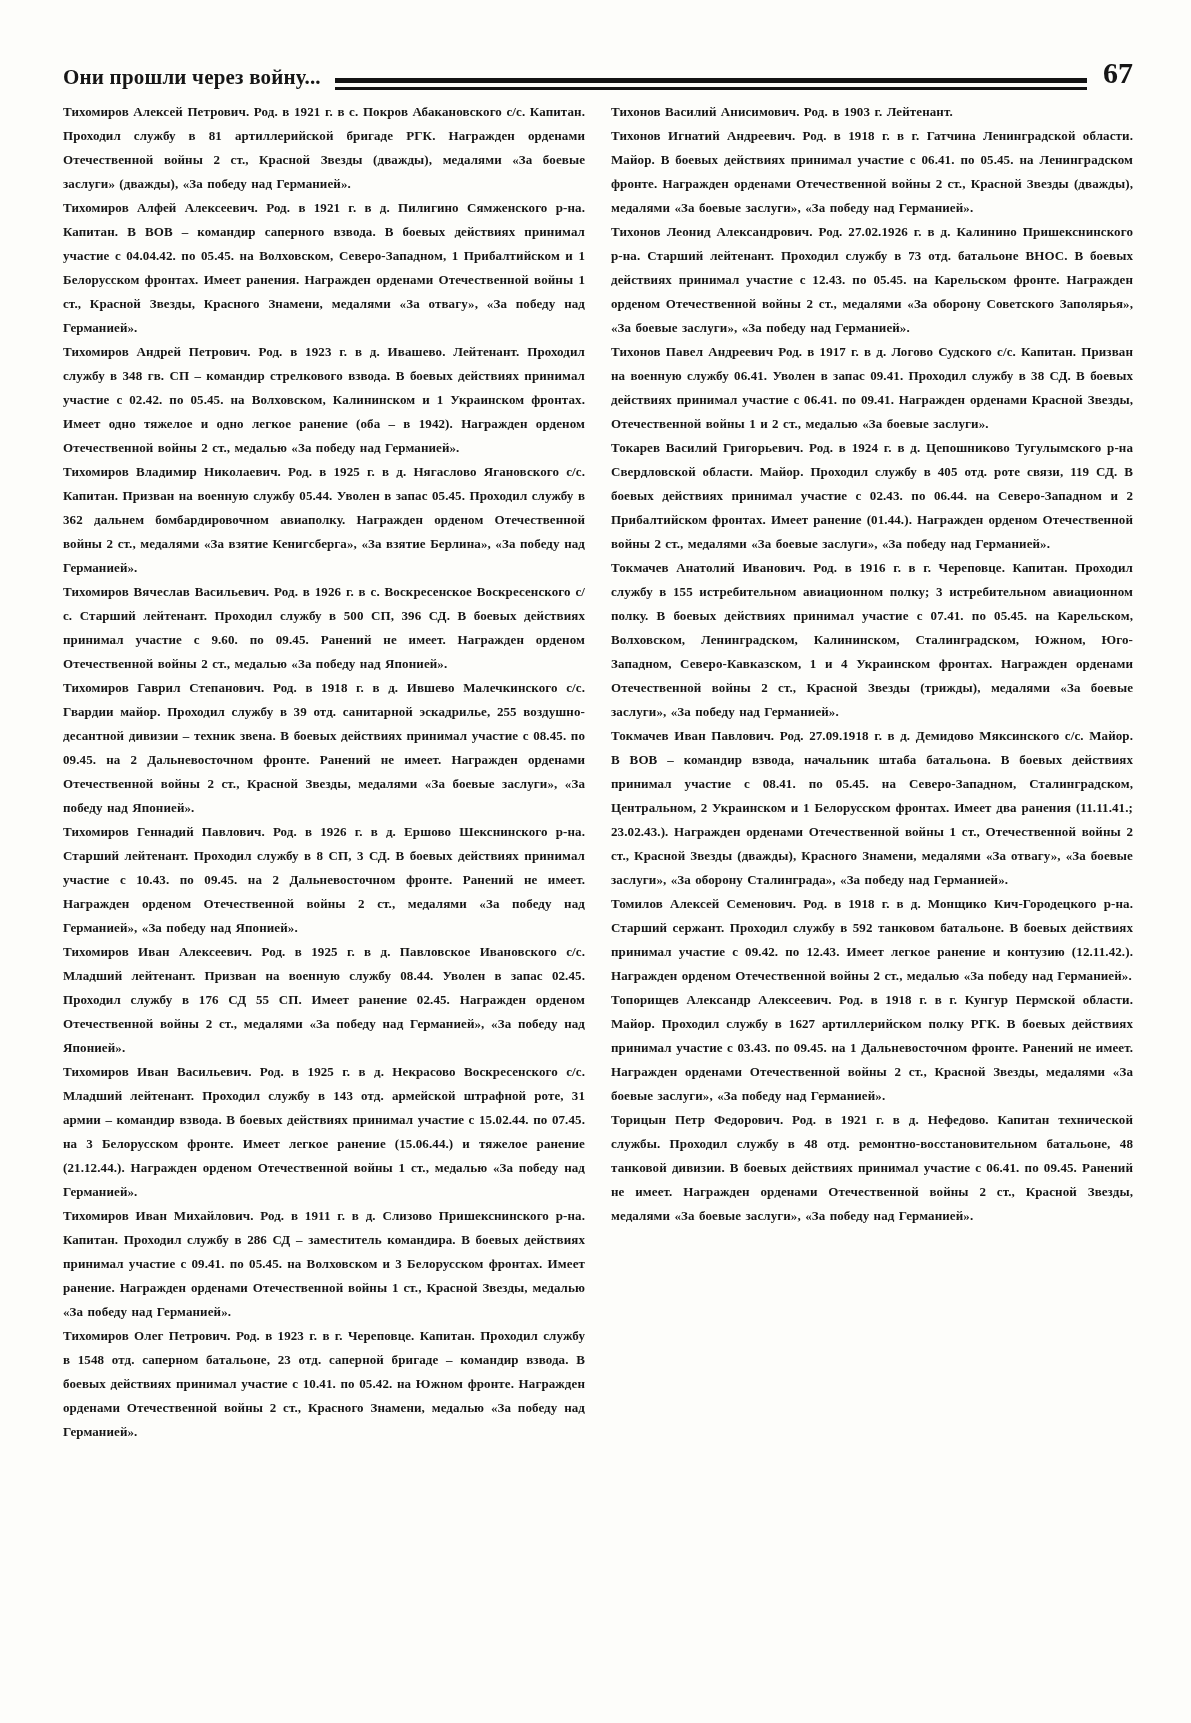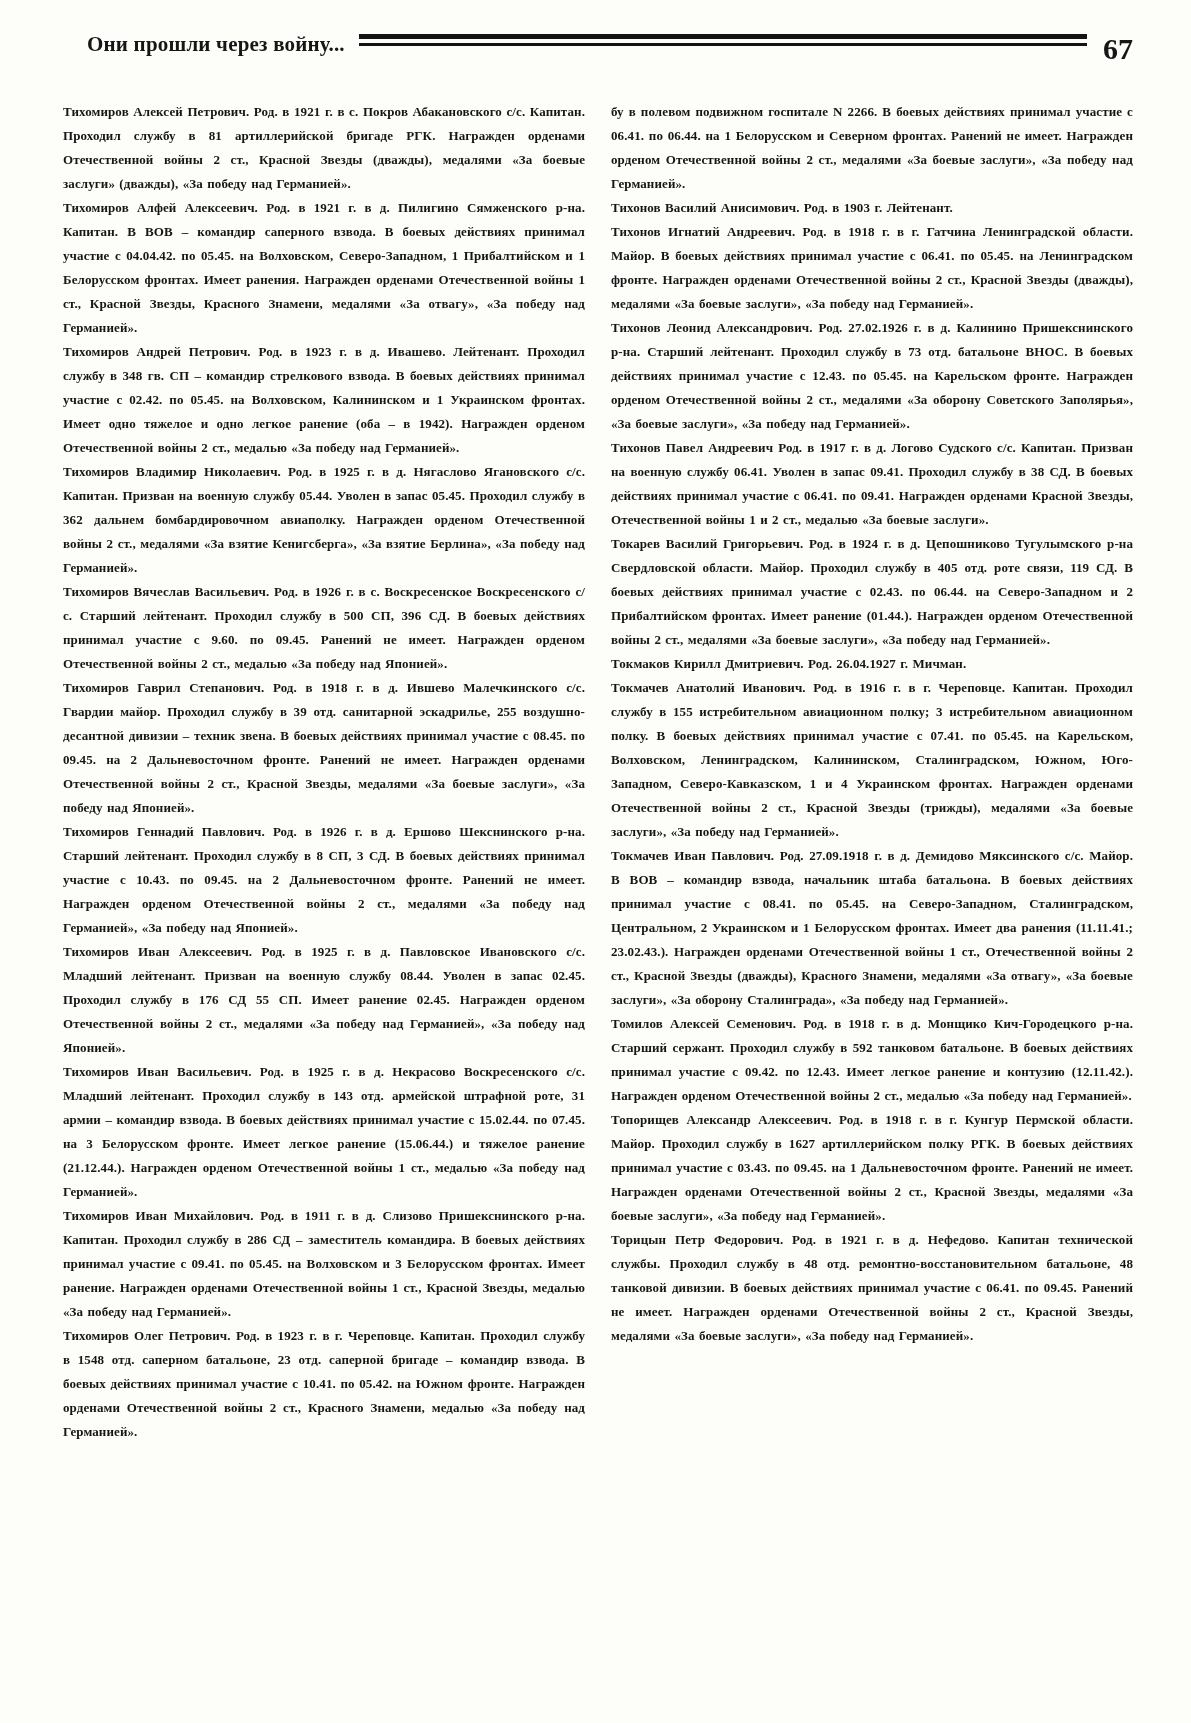--- a/index.html
+++ b/index.html
@@ -13,26 +13,25 @@
     height: 1723px;
     margin: 0 auto;
     background: #fdfdfa;
     color: #161616;
     font-family: "Liberation Serif", "DejaVu Serif", serif;
     box-sizing: border-box;
     overflow: hidden;
   }
   .header {
     position: absolute;
-    top: 32px;
+    top: 56px;
     left: 63px;
     right: 58px;
     display: flex;
-    align-items: flex-start;
-    margin-left: 24px;
+    align-items: flex-end;
   }
   .header-title {
     font-size: 21px;
     font-weight: bold;
     letter-spacing: 0.2px;
     white-space: nowrap;
     padding-right: 14px;
   }
   .header-rule {
     flex: 1;
@@ -90,27 +89,25 @@
       <p>Тихомиров Гаврил Степанович. Род. в 1918 г. в д. Ившево Малечкинского с/с. Гвардии майор. Проходил службу в 39 отд. санитарной эскадрилье, 255 воздушно-десантной дивизии – техник звена. В боевых действиях принимал участие с 08.45. по 09.45. на 2 Дальневосточном фронте. Ранений не имеет. Награжден орденами Отечественной войны 2 ст., Красной Звезды, медалями «За боевые заслуги», «За победу над Японией».</p>
       <p>Тихомиров Геннадий Павлович. Род. в 1926 г. в д. Ершово Шекснинского р-на. Старший лейтенант. Проходил службу в 8 СП, 3 СД. В боевых действиях принимал участие с 10.43. по 09.45. на 2 Дальневосточном фронте. Ранений не имеет. Награжден орденом Отечественной войны 2 ст., медалями «За победу над Германией», «За победу над Японией».</p>
       <p>Тихомиров Иван Алексеевич. Род. в 1925 г. в д. Павловское Ивановского с/с. Младший лейтенант. Призван на военную службу 08.44. Уволен в запас 02.45. Проходил службу в 176 СД 55 СП. Имеет ранение 02.45. Награжден орденом Отечественной войны 2 ст., медалями «За победу над Германией», «За победу над Японией».</p>
       <p>Тихомиров Иван Васильевич. Род. в 1925 г. в д. Некрасово Воскресенского с/с. Младший лейтенант. Проходил службу в 143 отд. армейской штрафной роте, 31 армии – командир взвода. В боевых действиях принимал участие с 15.02.44. по 07.45. на 3 Белорусском фронте. Имеет легкое ранение (15.06.44.) и тяжелое ранение (21.12.44.). Награжден орденом Отечественной войны 1 ст., медалью «За победу над Германией».</p>
       <p>Тихомиров Иван Михайлович. Род. в 1911 г. в д. Слизово Пришекснинского р-на. Капитан. Проходил службу в 286 СД – заместитель командира. В боевых действиях принимал участие с 09.41. по 05.45. на Волховском и 3 Белорусском фронтах. Имеет ранение. Награжден орденами Отечественной войны 1 ст., Красной Звезды, медалью «За победу над Германией».</p>
       <p>Тихомиров Олег Петрович. Род. в 1923 г. в г. Череповце. Капитан. Проходил службу в 1548 отд. саперном батальоне, 23 отд. саперной бригаде – командир взвода. В боевых действиях принимал участие с 10.41. по 05.42. на Южном фронте. Награжден орденами Отечественной войны 2 ст., Красного Знамени, медалью «За победу над Германией».</p>
 
     </div>
 
     <div class="col">
-      <p>бу в полевом подвижном госпитале N 2266. В боевых действиях принимал участие с 06.41. по 06.44. на 1 Белорусском и Северном фронтах. Ранений не имеет. Награжден орденом Отечественной войны 2 ст., медалями «За боевые заслуги», «За победу над Германией».</p>
       <p>Тихонов Василий Анисимович. Род. в 1903 г. Лейтенант.</p>
       <p>Тихонов Игнатий Андреевич. Род. в 1918 г. в г. Гатчина Ленинградской области. Майор. В боевых действиях принимал участие с 06.41. по 05.45. на Ленинградском фронте. Награжден орденами Отечественной войны 2 ст., Красной Звезды (дважды), медалями «За боевые заслуги», «За победу над Германией».</p>
       <p>Тихонов Леонид Александрович. Род. 27.02.1926 г. в д. Калинино Пришекснинского р-на. Старший лейтенант. Проходил службу в 73 отд. батальоне ВНОС. В боевых действиях принимал участие с 12.43. по 05.45. на Карельском фронте. Награжден орденом Отечественной войны 2 ст., медалями «За оборону Советского Заполярья», «За боевые заслуги», «За победу над Германией».</p>
       <p>Тихонов Павел Андреевич Род. в 1917 г. в д. Логово Судского с/с. Капитан. Призван на военную службу 06.41. Уволен в запас 09.41. Проходил службу в 38 СД. В боевых действиях принимал участие с 06.41. по 09.41. Награжден орденами Красной Звезды, Отечественной войны 1 и 2 ст., медалью «За боевые заслуги».</p>
       <p>Токарев Василий Григорьевич. Род. в 1924 г. в д. Цепошниково Тугулымского р-на Свердловской области. Майор. Проходил службу в 405 отд. роте связи, 119 СД. В боевых действиях принимал участие с 02.43. по 06.44. на Северо-Западном и 2 Прибалтийском фронтах. Имеет ранение (01.44.). Награжден орденом Отечественной войны 2 ст., медалями «За боевые заслуги», «За победу над Германией».</p>
-      <p>Токмаков Кирилл Дмитриевич. Род. 26.04.1927 г. Мичман.</p>
       <p>Токмачев Анатолий Иванович. Род. в 1916 г. в г. Череповце. Капитан. Проходил службу в 155 истребительном авиационном полку; 3 истребительном авиационном полку. В боевых действиях принимал участие с 07.41. по 05.45. на Карельском, Волховском, Ленинградском, Калининском, Сталинградском, Южном, Юго-Западном, Северо-Кавказском, 1 и 4 Украинском фронтах. Награжден орденами Отечественной войны 2 ст., Красной Звезды (трижды), медалями «За боевые заслуги», «За победу над Германией».</p>
       <p>Токмачев Иван Павлович. Род. 27.09.1918 г. в д. Демидово Мяксинского с/с. Майор. В ВОВ – командир взвода, начальник штаба батальона. В боевых действиях принимал участие с 08.41. по 05.45. на Северо-Западном, Сталинградском, Центральном, 2 Украинском и 1 Белорусском фронтах. Имеет два ранения (11.11.41.; 23.02.43.). Награжден орденами Отечественной войны 1 ст., Отечественной войны 2 ст., Красной Звезды (дважды), Красного Знамени, медалями «За отвагу», «За боевые заслуги», «За оборону Сталинграда», «За победу над Германией».</p>
       <p>Томилов Алексей Семенович. Род. в 1918 г. в д. Монщико Кич-Городецкого р-на. Старший сержант. Проходил службу в 592 танковом батальоне. В боевых действиях принимал участие с 09.42. по 12.43. Имеет легкое ранение и контузию (12.11.42.). Награжден орденом Отечественной войны 2 ст., медалью «За победу над Германией».</p>
       <p>Топорищев Александр Алексеевич. Род. в 1918 г. в г. Кунгур Пермской области. Майор. Проходил службу в 1627 артиллерийском полку РГК. В боевых действиях принимал участие с 03.43. по 09.45. на 1 Дальневосточном фронте. Ранений не имеет. Награжден орденами Отечественной войны 2 ст., Красной Звезды, медалями «За боевые заслуги», «За победу над Германией».</p>
       <p>Торицын Петр Федорович. Род. в 1921 г. в д. Нефедово. Капитан технической службы. Проходил службу в 48 отд. ремонтно-восстановительном батальоне, 48 танковой дивизии. В боевых действиях принимал участие с 06.41. по 09.45. Ранений не имеет. Награжден орденами Отечественной войны 2 ст., Красной Звезды, медалями «За боевые заслуги», «За победу над Германией».</p>
 
     </div>
 
   </div>
 

